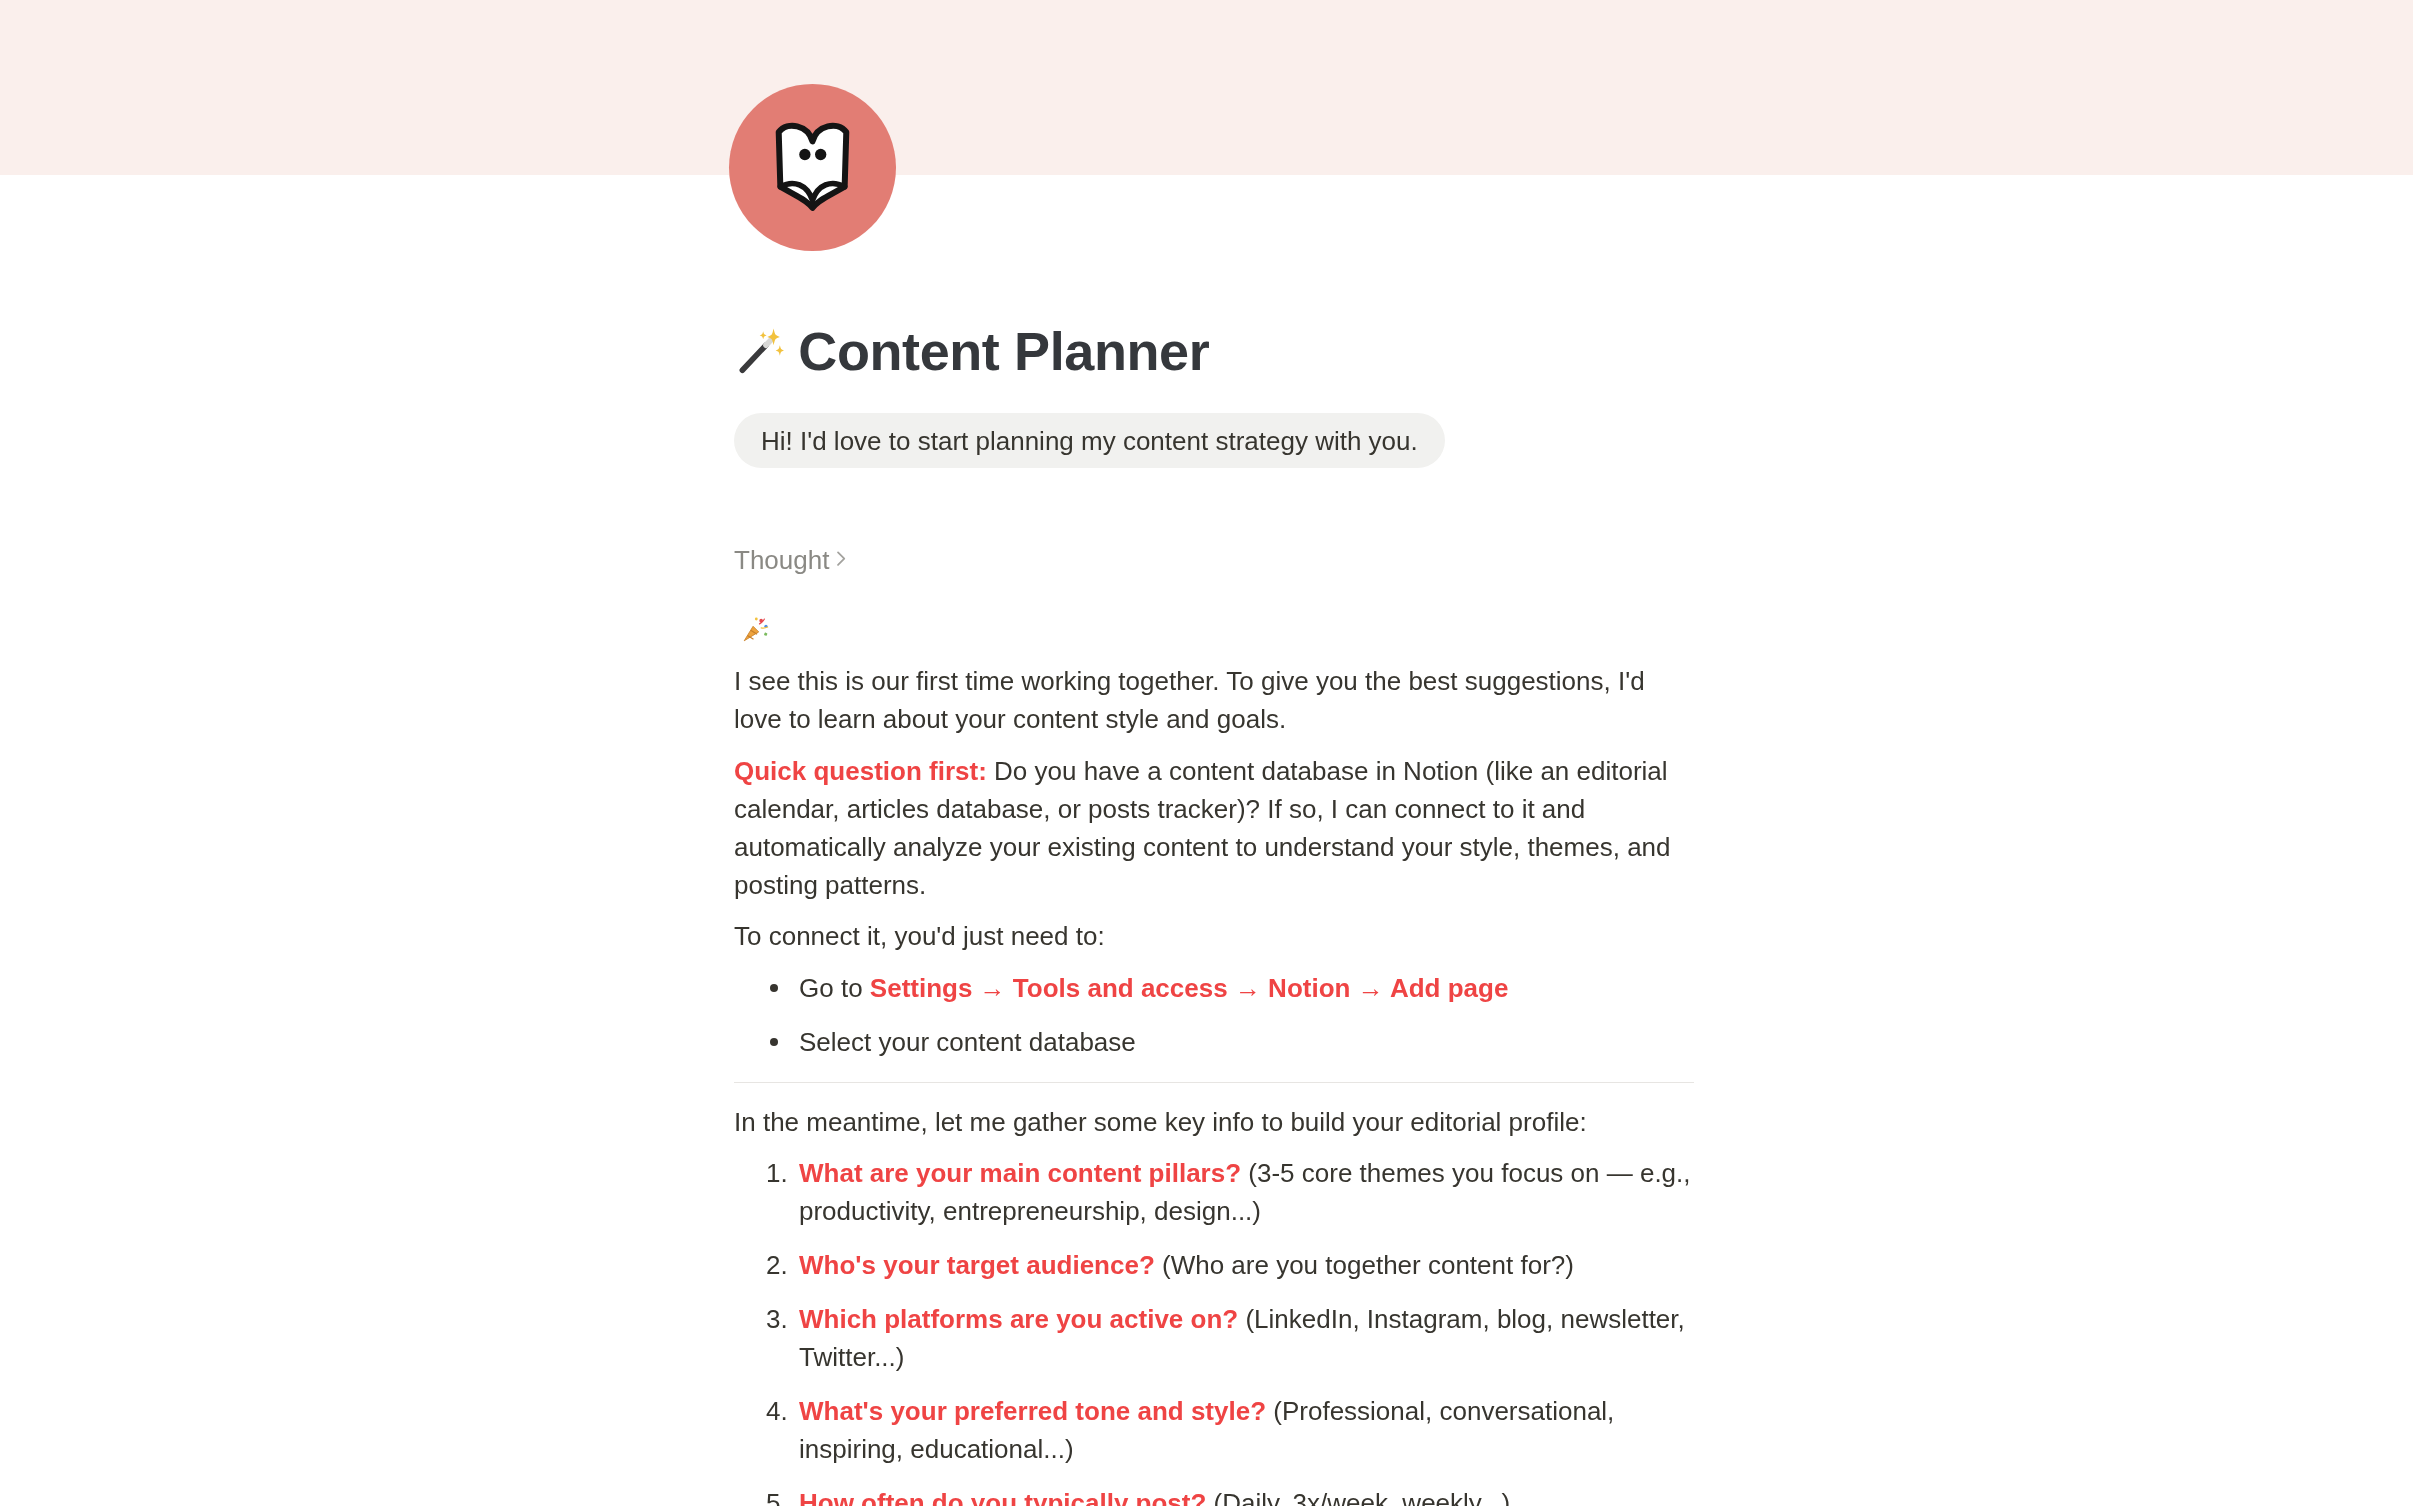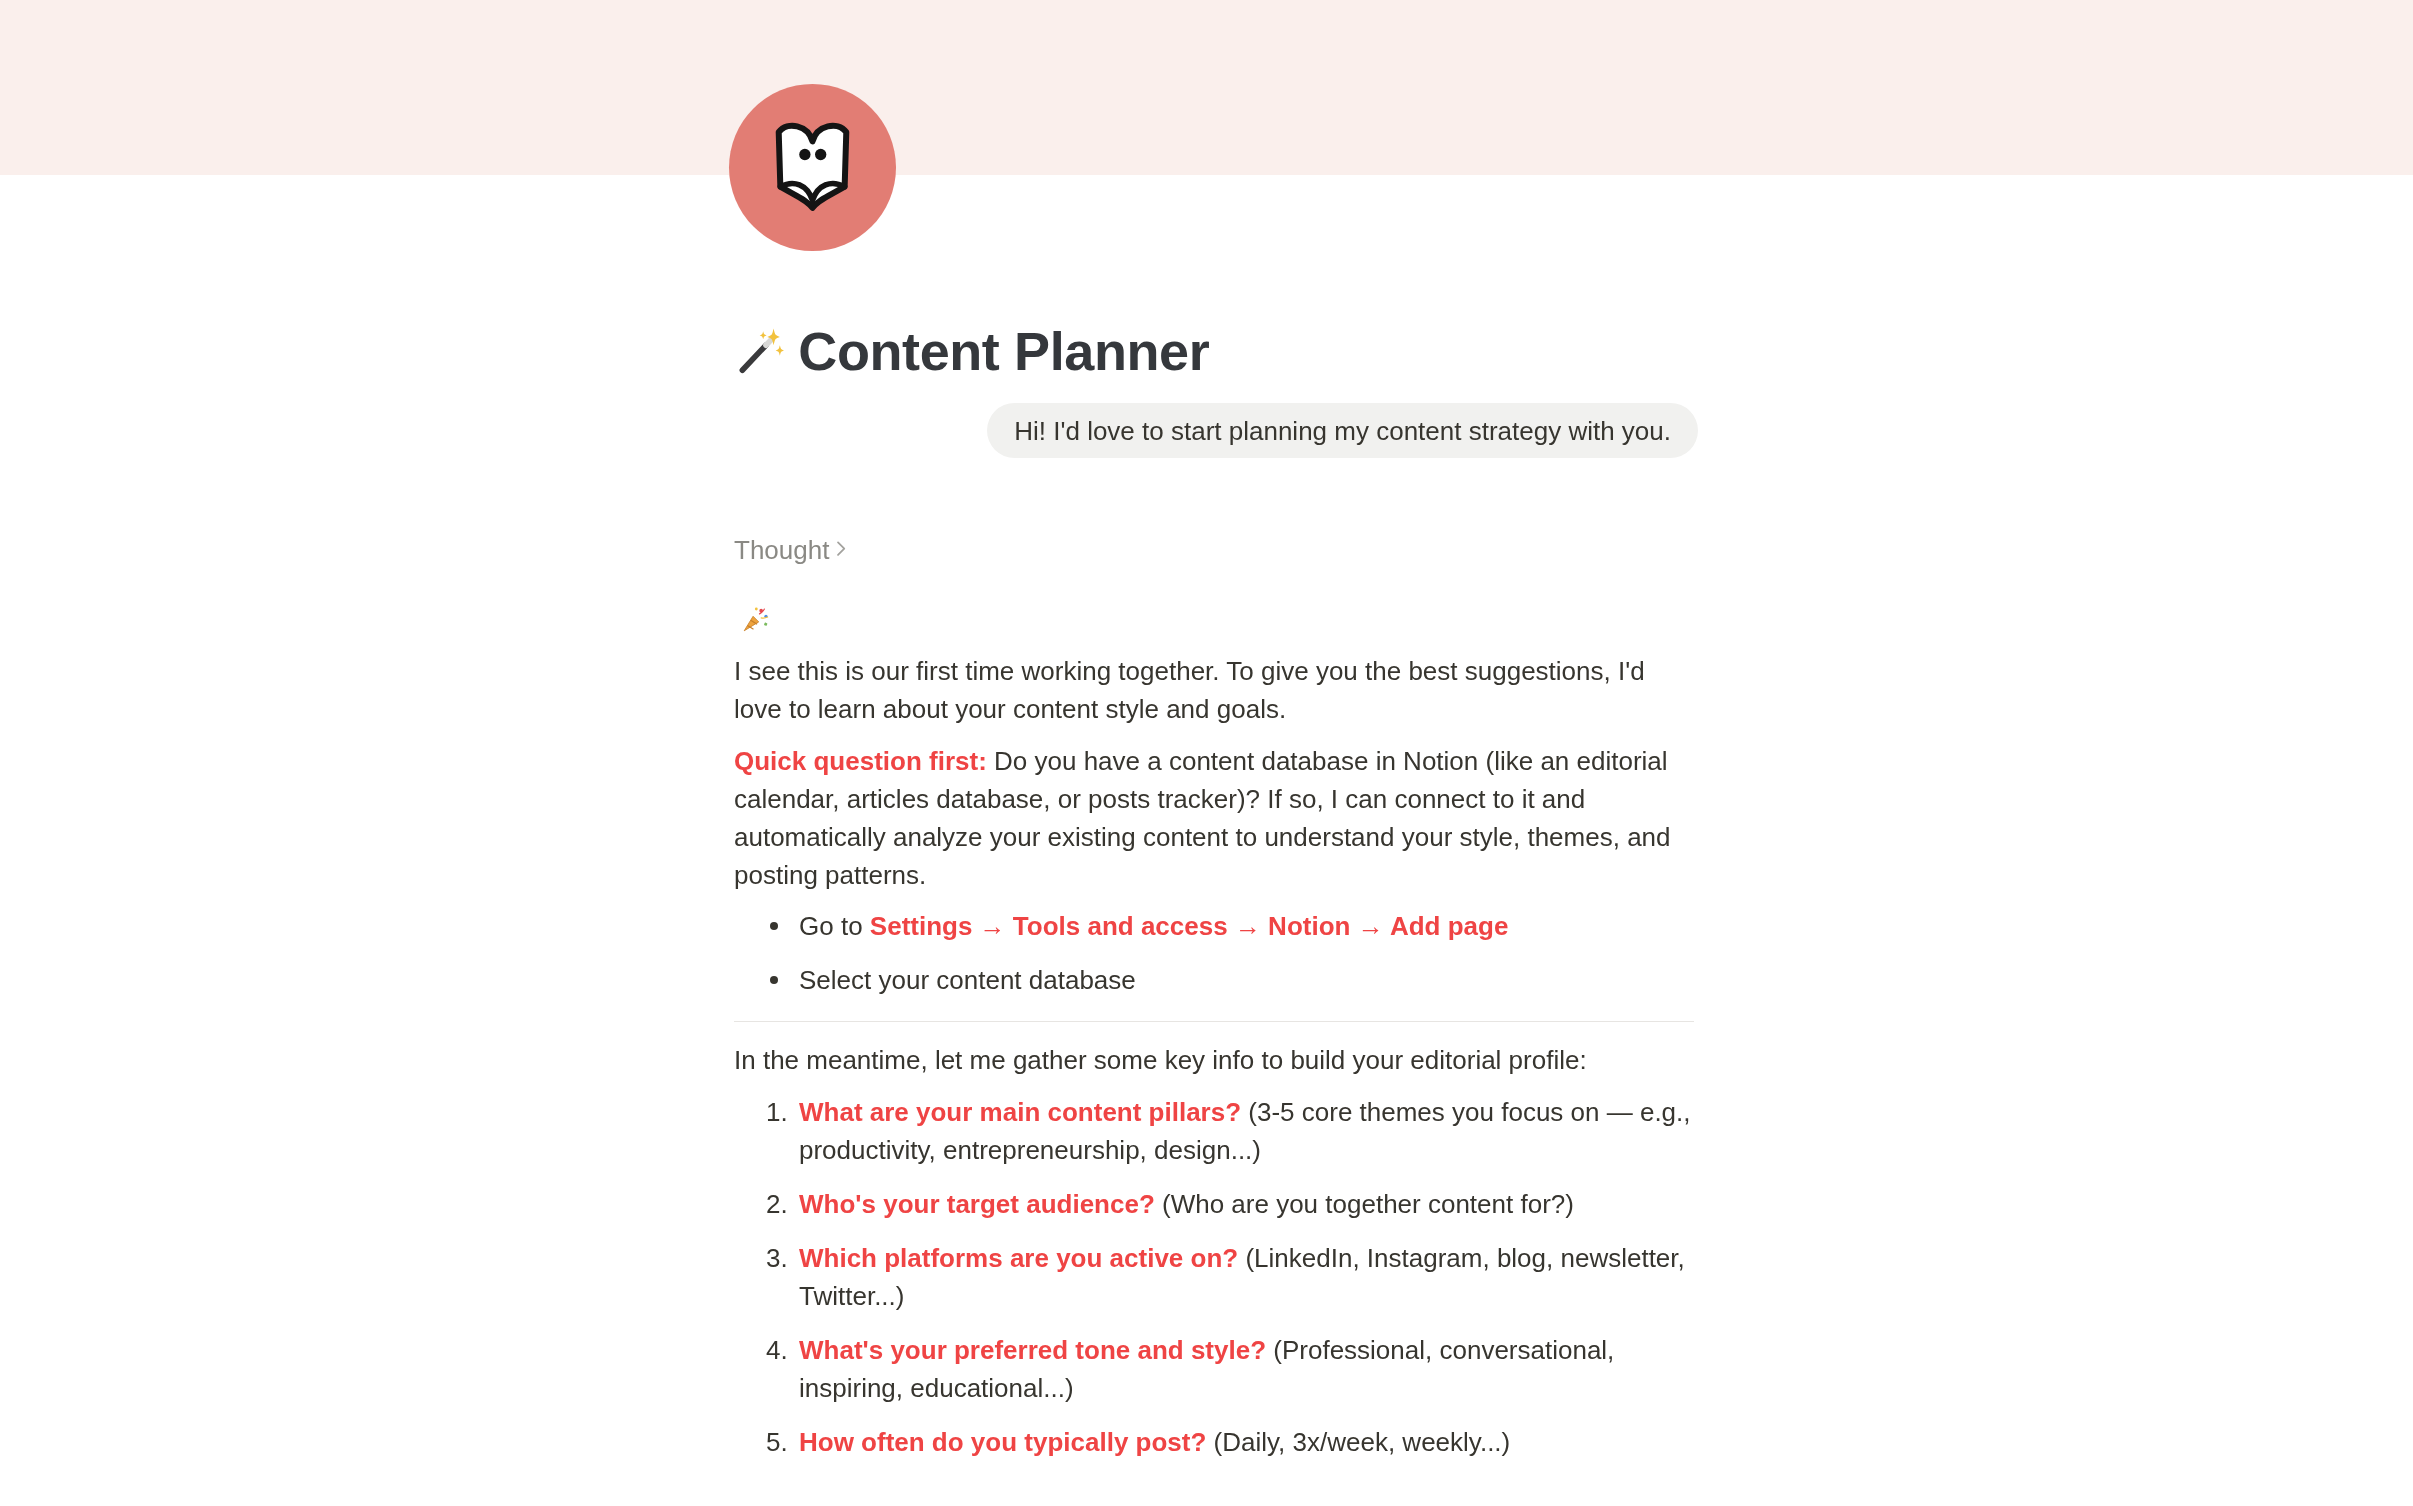--- a/index.html
+++ b/index.html
@@ -39,21 +39,21 @@
     font-size: 54px;
     font-weight: 700;
     line-height: 67px;
     color: #35383C;
     letter-spacing: -0.4px;
     display: flex;
     align-items: center;
   }
   .title .emoji { width: 50px; height: 50px; margin-right: 14.3px; flex: none; transform: translateY(-1.8px); }
 
-  .bubble-row { display: flex; justify-content: flex-end; margin-top: 18px; }
+  .bubble-row { display: flex; margin-top: 28px; }
   .bubble {
     background: #F1F1EF;
     border-radius: 29px;
     padding: 12.5px 27px;
     font-size: 26px;
     line-height: 30px;
     color: #37352F;
     white-space: nowrap;
   }
 
@@ -170,20 +170,21 @@
           <path d="M46 22 Q54 18 58 10" stroke="#E5484D" stroke-width="3" fill="none" stroke-linecap="round"></path>
           <path d="M50 32 Q58 34 66 30" stroke="#F2C23E" stroke-width="3" fill="none" stroke-linecap="round"></path>
         </svg>
       </span>
     </p>
 
     <p class="para">I see this is our first time working together. To give you the best suggestions, I'd love to learn about your content style and goals.</p>
 
     <p class="para"><b>Quick question first:</b><span> Do you have a content database in Notion (like an editorial calendar, articles database, or posts tracker)? If so, I can connect to it and automatically analyze your existing content to understand your style, themes, and posting patterns.</span></p>
 
+    <p class="para">To connect it, you'd just need to:</p>
 
     <ul class="blist">
       <li class="li">
         <span class="marker">
             <span class="dot"></span>
           </span>
         <span class="li-body"><span>Go to </span><b>Settings → Tools and access → Notion → Add page</b></span>
       </li>
       <li class="li">
         <span class="marker">

